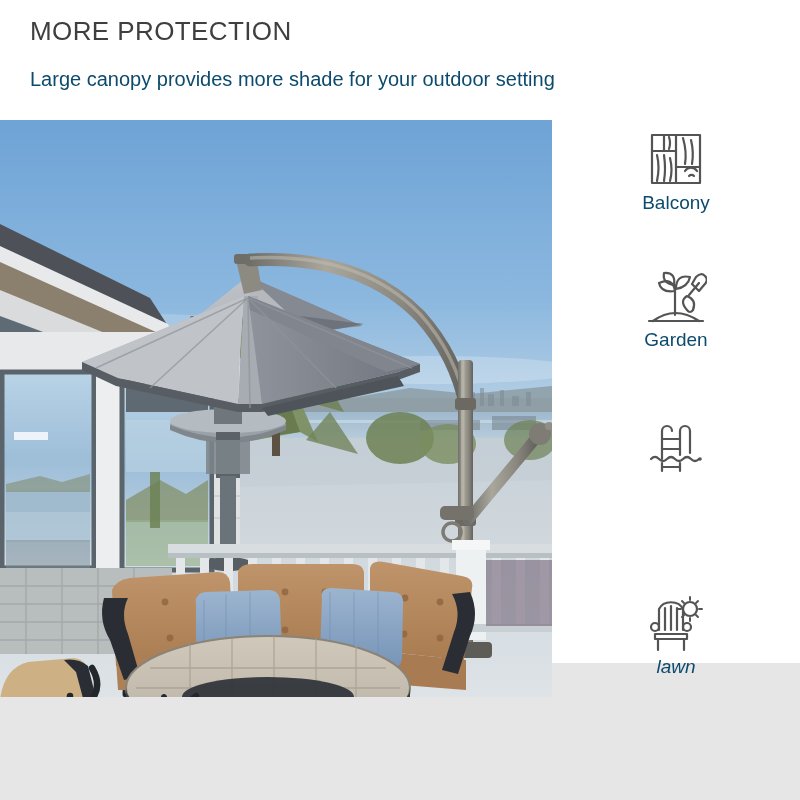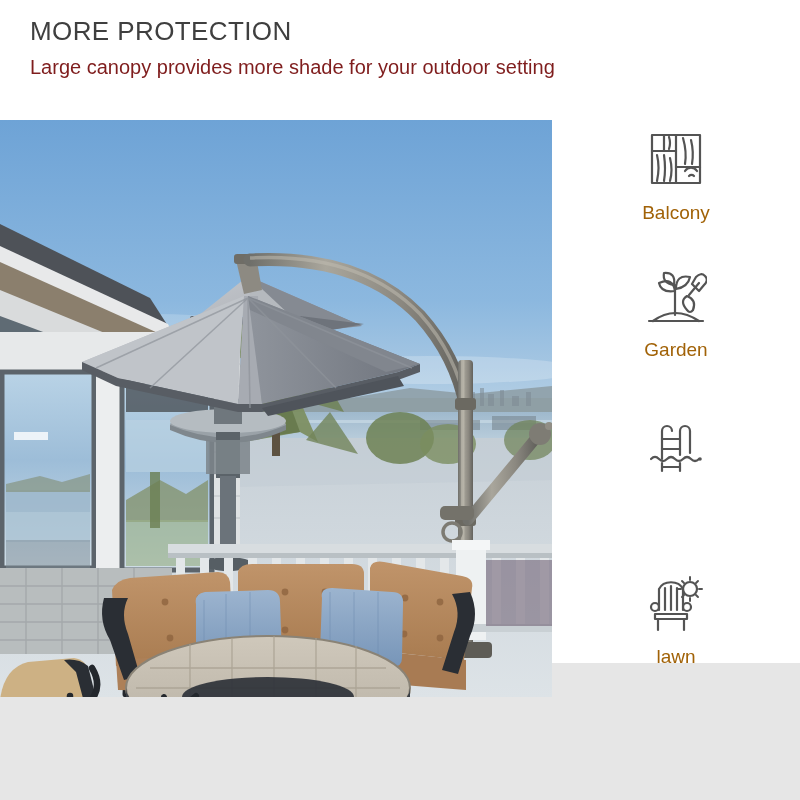--- a/index.html
+++ b/index.html
@@ -17,22 +17,22 @@
   }
 
   
   .header { position: absolute; left: 30px; top: 14px; width: 740px; }
   .title {
     font-size: 26px; letter-spacing: 0.4px;
     color: #3f3f3f; font-weight: 400;
     line-height: 34px; white-space: nowrap;
   }
   .subtitle {
-    font-size: 20px; color: #7f1d1d; font-weight: 400;
-    line-height: 30px; margin-top: 4px; white-space: nowrap;
+    font-size: 20px; color: #0c4a6e; font-weight: 400;
+    line-height: 30px; margin-top: 16px; white-space: nowrap;
   }
 
   
   .bottom-band {
     position: absolute; left: 0; top: 697px;
     width: 800px; height: 103px; background: #e6e6e6;
   }
   .right-band {
     position: absolute; left: 552px; top: 663px;
     width: 248px; height: 137px; background: #e6e6e6;
@@ -53,27 +53,27 @@
   }
   .feature {
     position: absolute; left: 0; width: 248px;
     text-align: center;
   }
   .feature-icon {
     width: 248px; height: 62px;
     display: flex; align-items: center; justify-content: center;
   }
   .feature-label {
-    font-size: 19px; color: #a16207; font-weight: 400;
-    line-height: 26px; margin-top: 10px;
+    font-size: 19px; color: #0c4a6e; font-weight: 400;
+    line-height: 26px; 
   }
   .f0 { top: 8px; }
   .f1 { top: 145px; }
   .f2 { top: 295px; }
-  .f3 { top: 452px; }
+  .f3 { top: 472px; font-style: italic; }
 
   .ic { stroke: #545454; fill: none; stroke-width: 2.2;
         stroke-linecap: round; stroke-linejoin: round; }
   .ic-f { fill: #545454; stroke: none; }
 </style>
 </head>
 <body>
 
 <div id="root">
 

